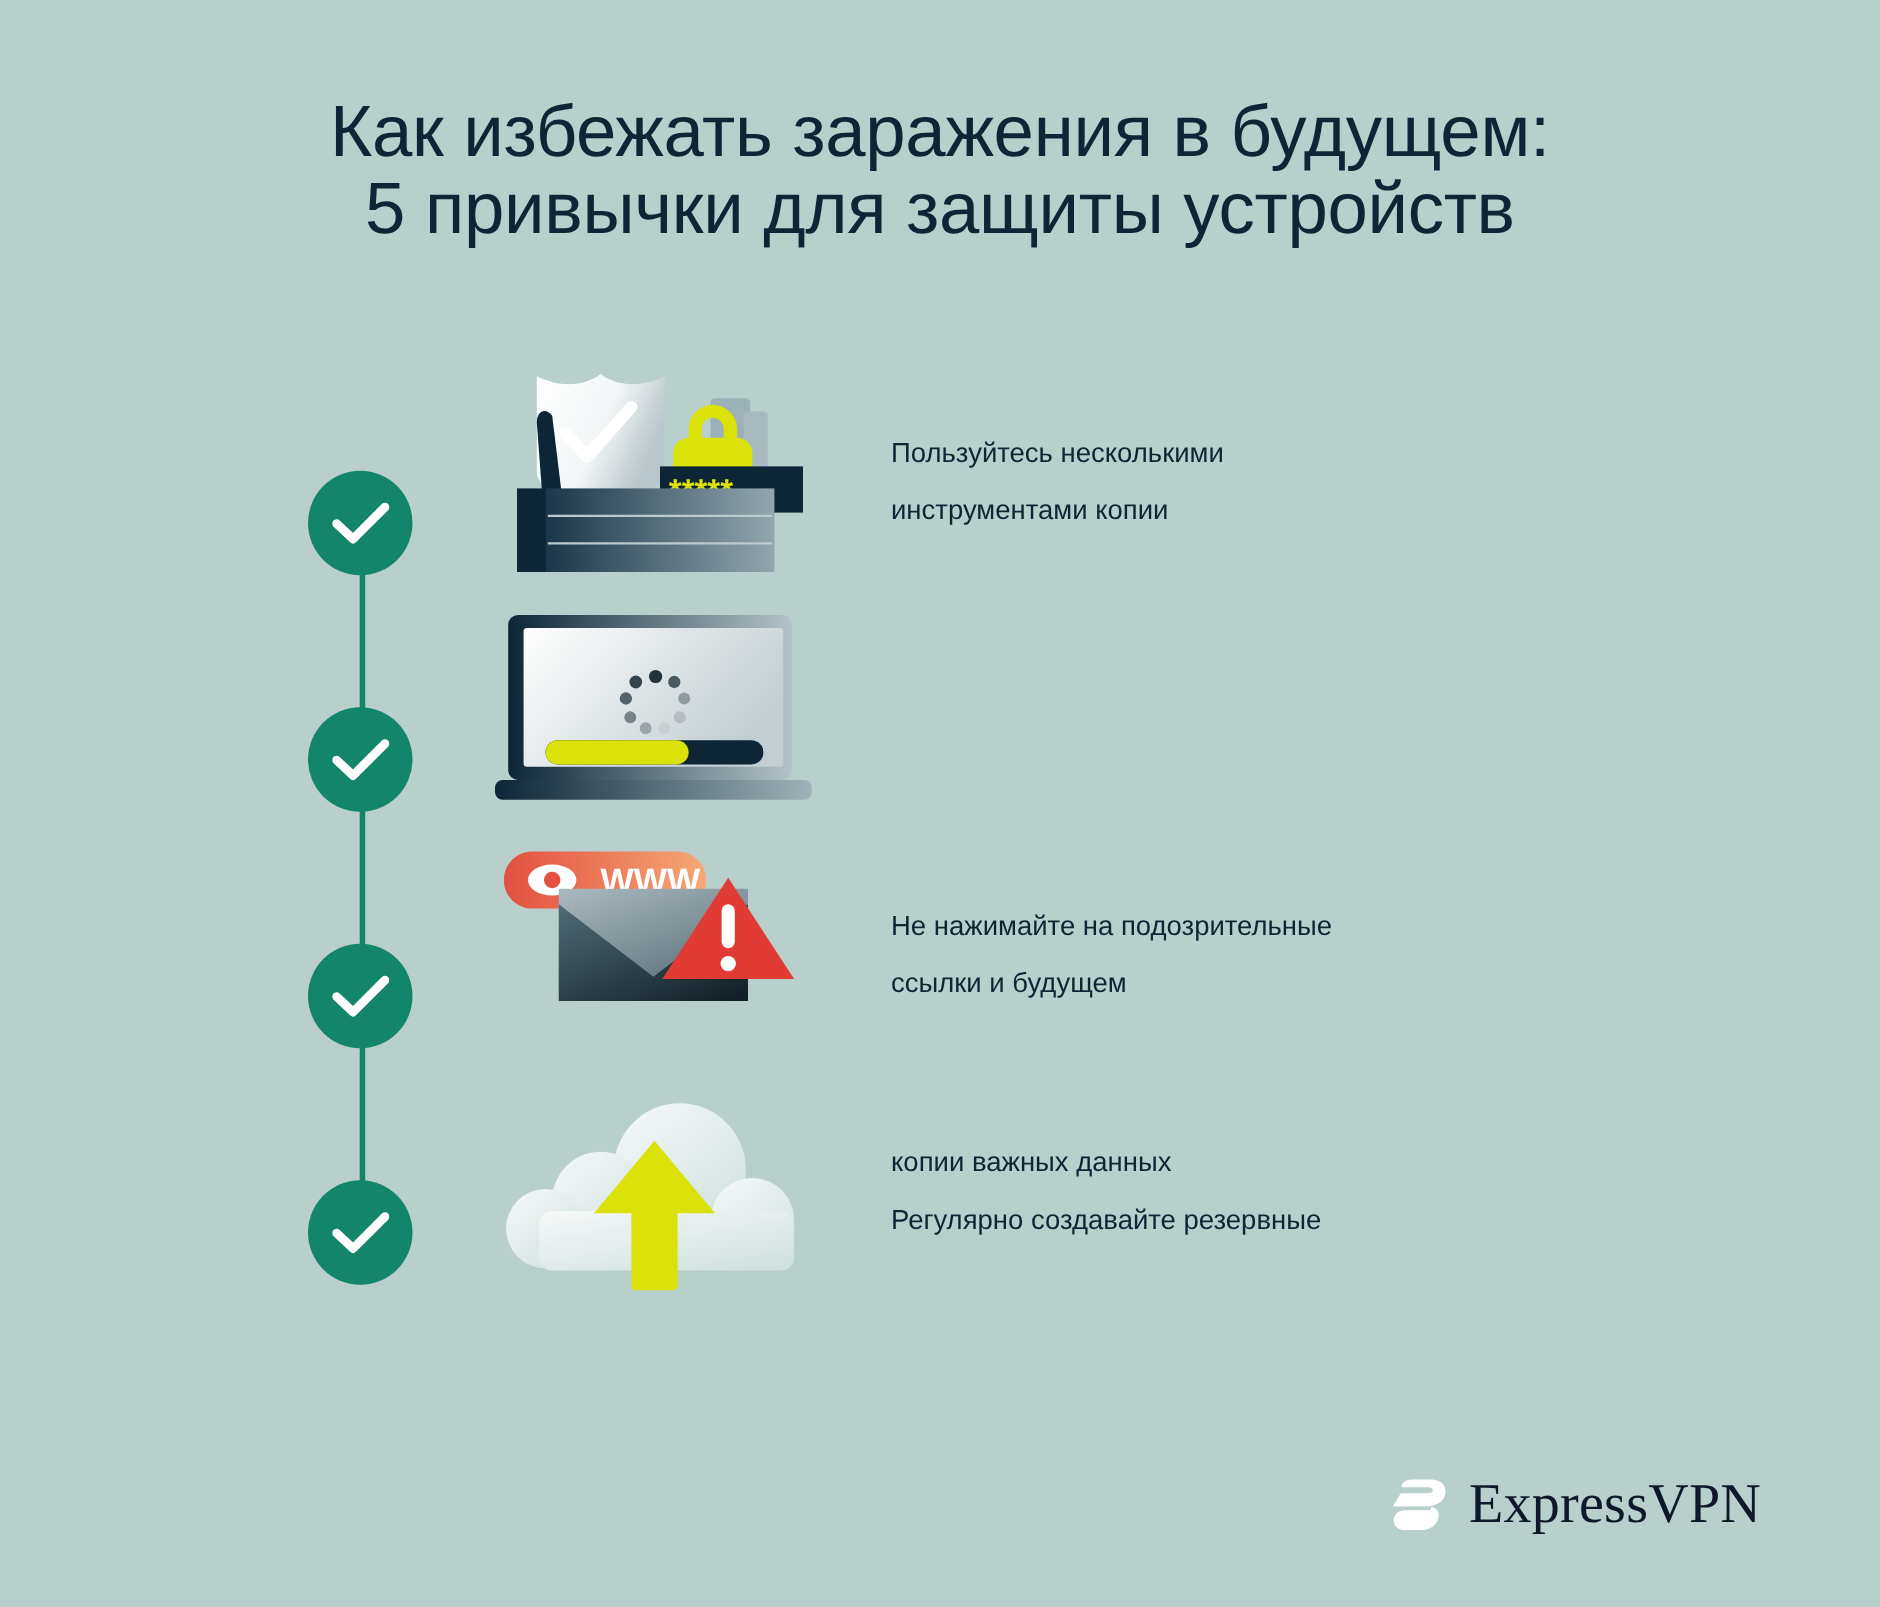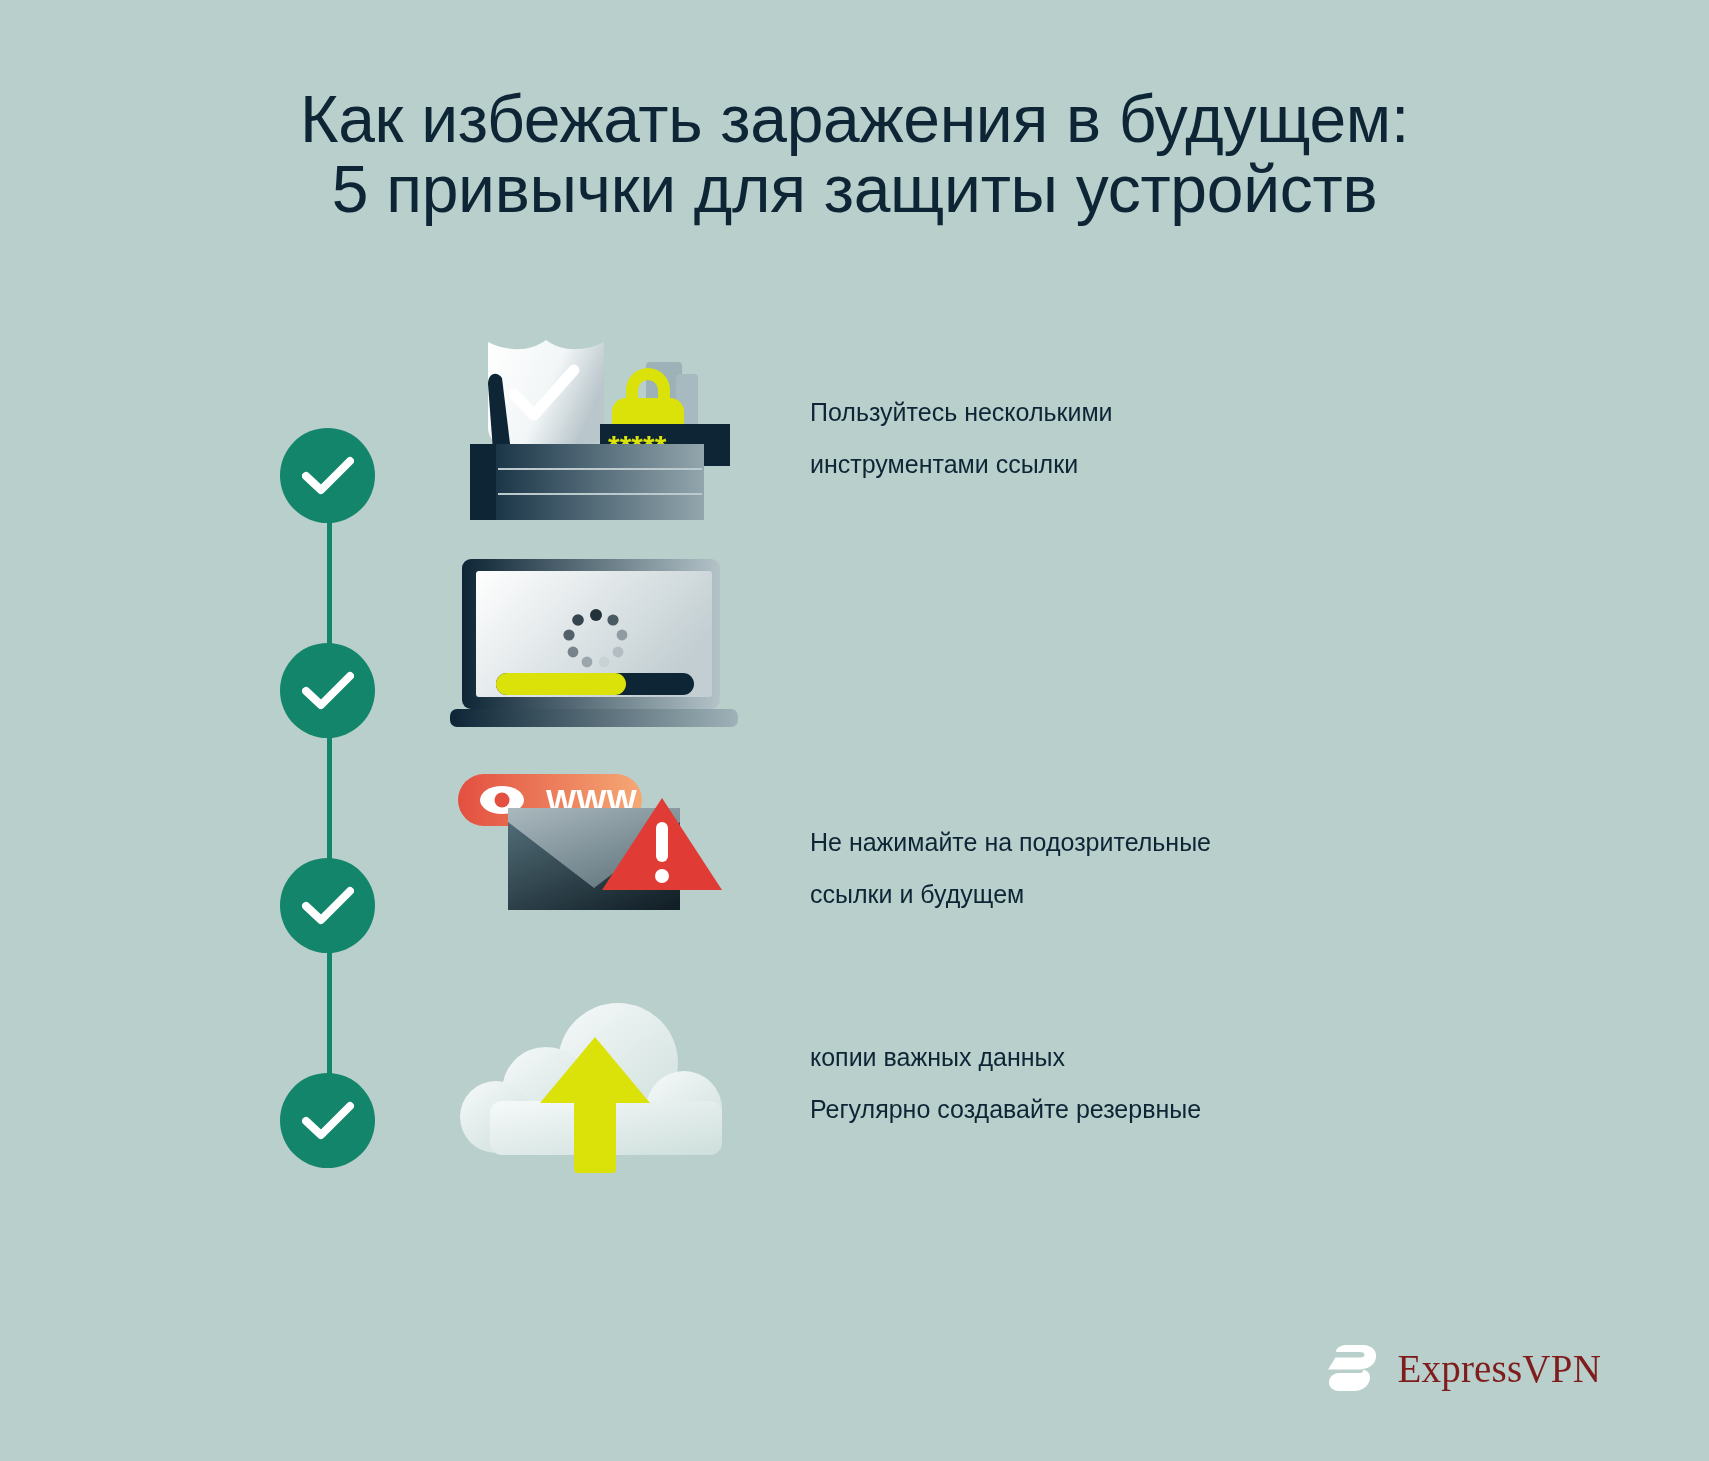--- a/index.html
+++ b/index.html
@@ -114,22 +114,22 @@
   .logo {
     position: absolute;
     right: 108px;
     bottom: 62px;
     display: flex;
     align-items: center;
     gap: 16px;
   }
   .logo-wordmark {
     font-family: "Liberation Serif", serif;
-    font-size: 39px;
-    color: #7f1d1d;
+    font-size: 51px;
+    color: #0f172a;
     letter-spacing: 0.2px;
     line-height: 1;
   }
 </style>
 </head>
 <body>
 
 <div class="infographic">
 
   <div class="title-block">
@@ -204,21 +204,21 @@
           <path d="M38 54 C38 44 46 40 52 48 L62 130 L44 134 Z" fill="#0d2535"></path>
 
           <rect x="44" y="114" width="210" height="76" fill="url(#g-boxtop)"></rect>
           <line x1="48" y1="139" x2="252" y2="139" stroke="#bcc9cd" stroke-width="2"></line>
           <line x1="48" y1="164" x2="252" y2="164" stroke="#bcc9cd" stroke-width="2"></line>
           <rect x="20" y="114" width="26" height="76" fill="#0d2535"></rect>
         </svg>
       </div>
       <div class="label">
         <span>Пользуйтесь несколькими</span>
-        <span>инструментами ссылки</span>
+        <span>инструментами копии</span>
       </div>
     </div>
 
     <div class="row row-1">
       <div class="icon-slot">
         <svg width="290" height="215" viewBox="0 0 290 215">
           <defs>
             <linearGradient id="g-lidframe" x1="0" y1="0" x2="1" y2="0">
               <stop offset="0" stop-color="#0d2535"></stop>
               <stop offset="1" stop-color="#b3c3c8"></stop>

